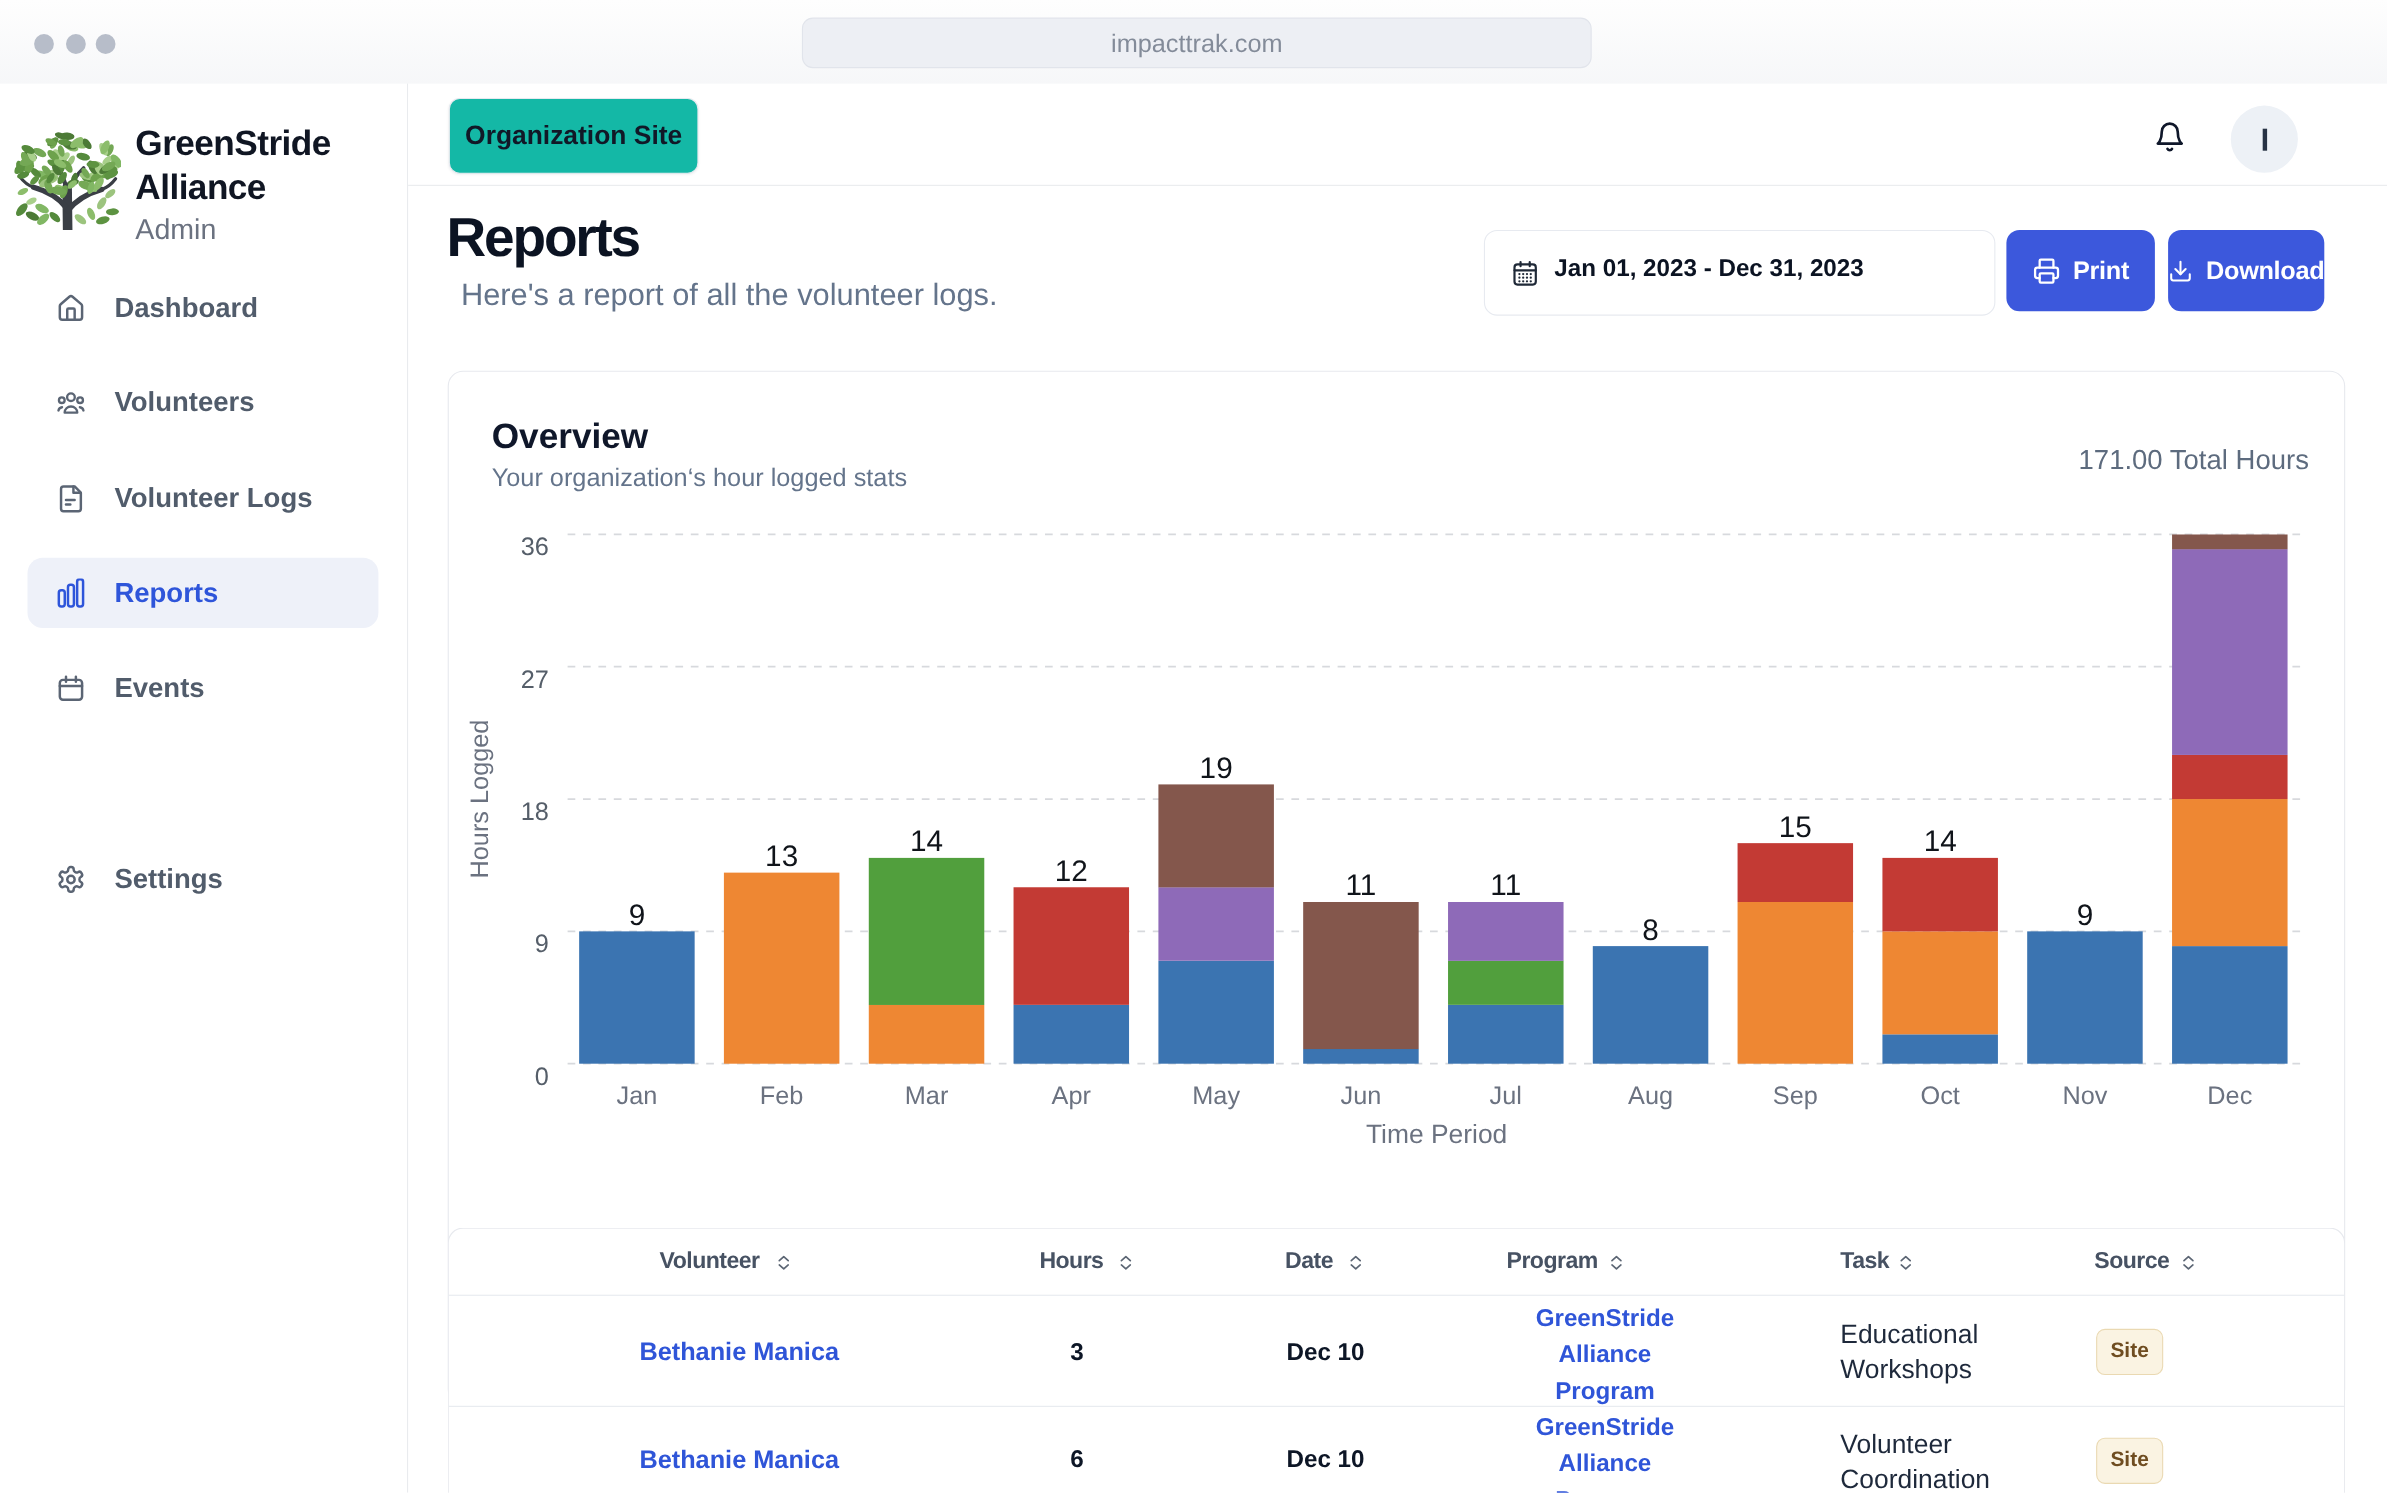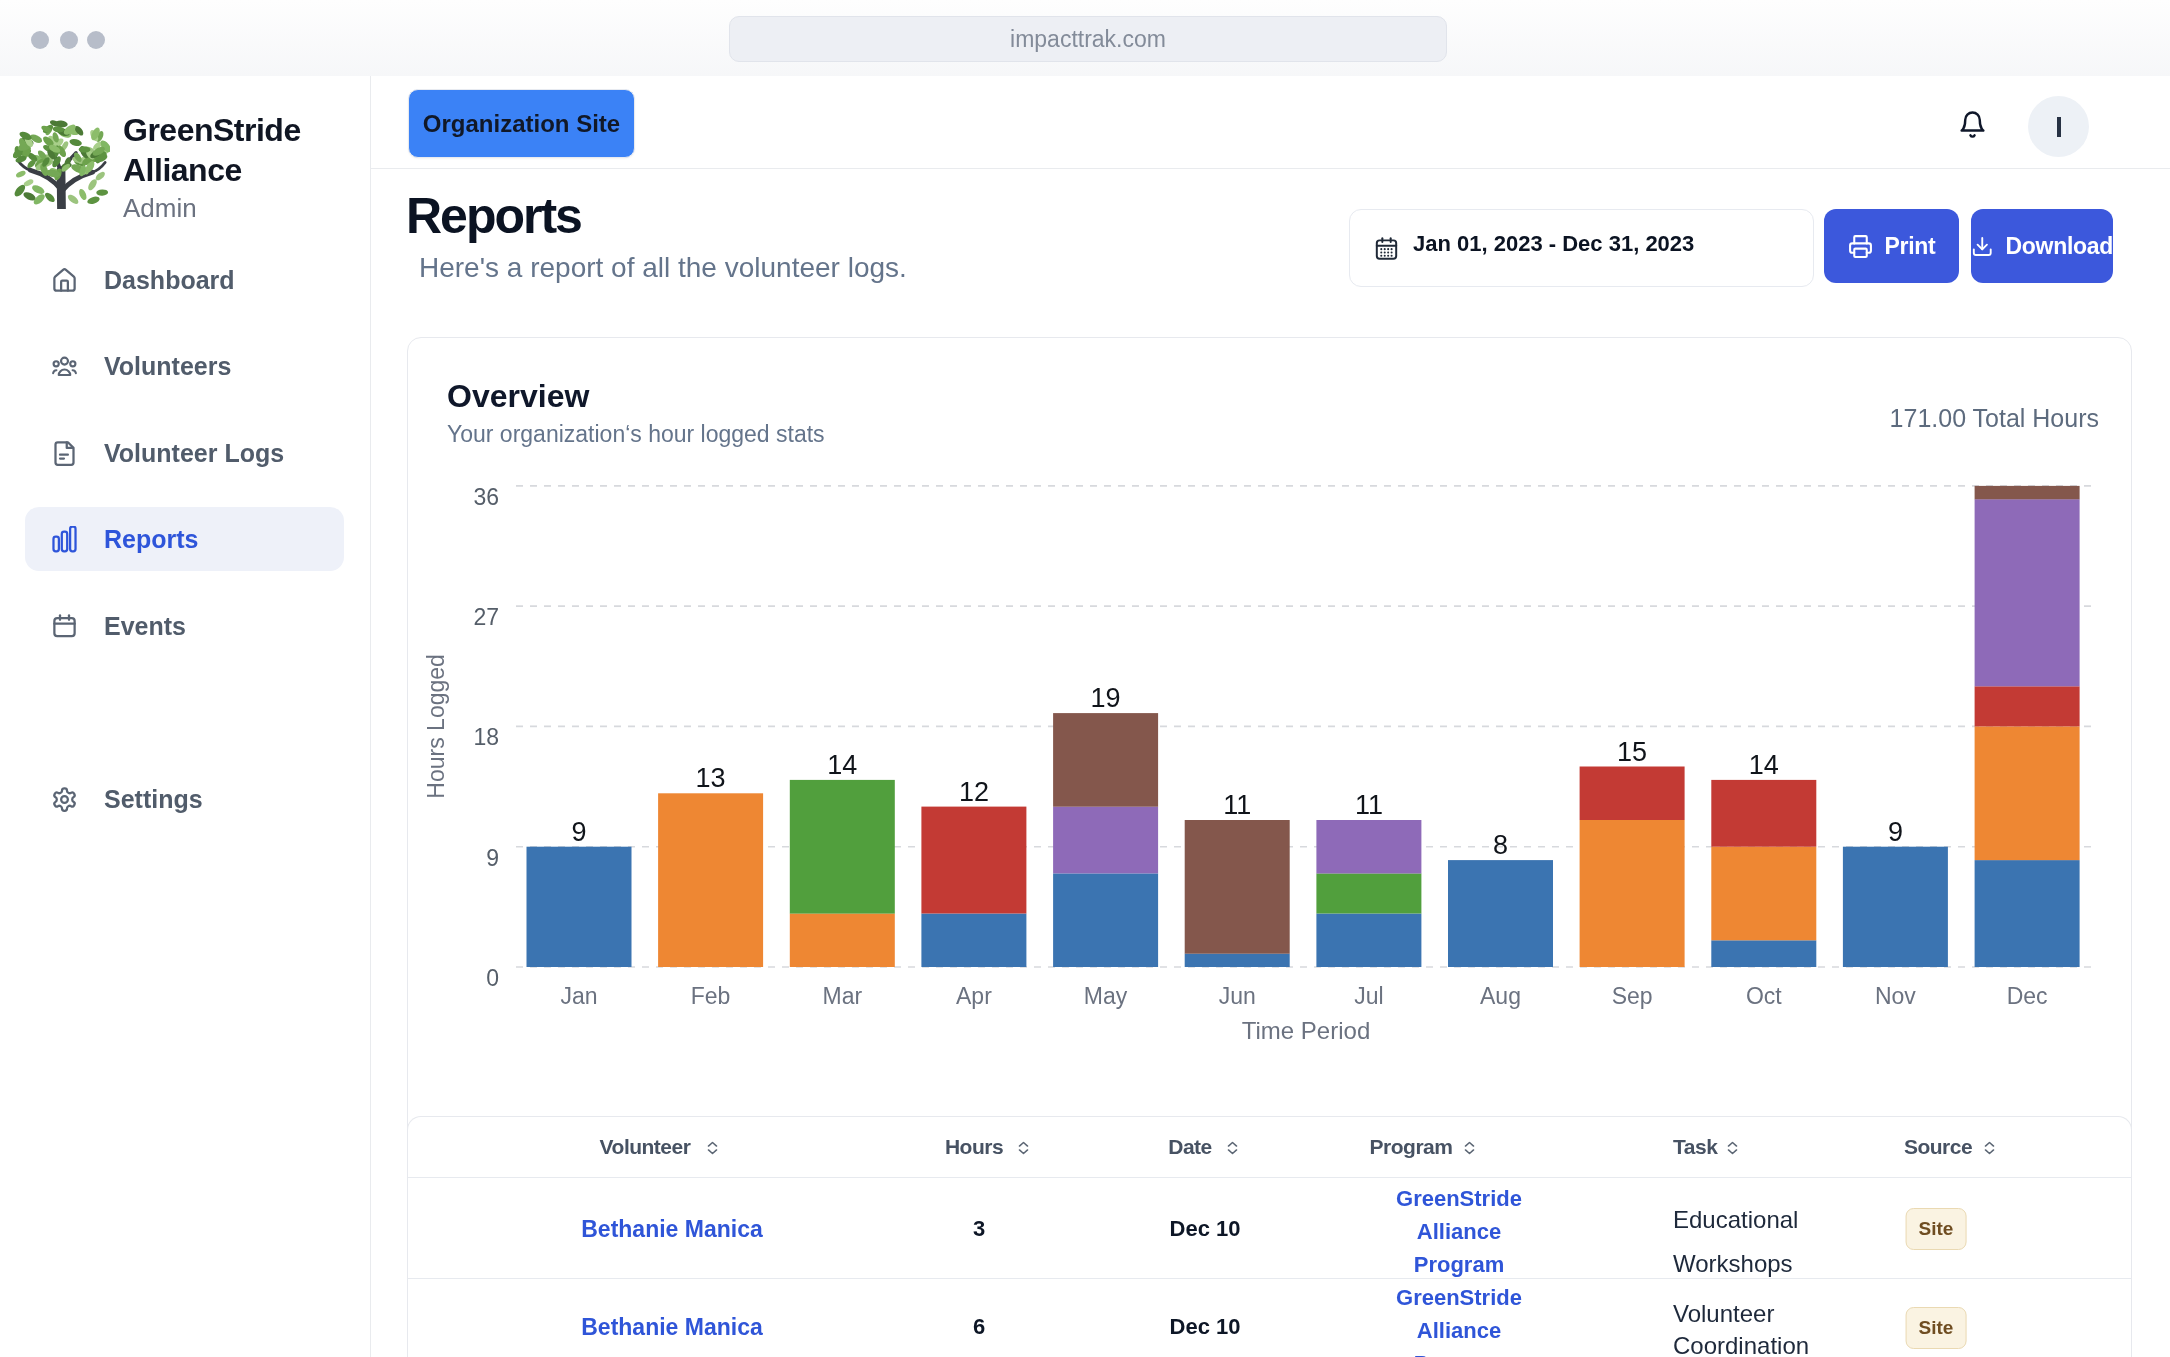--- a/index.html
+++ b/index.html
@@ -20,21 +20,21 @@
     color:#101623; letter-spacing:-0.5px; }
   #admin { position:absolute; left:123px; top:117px; font-size:26px; color:#6b7280; }
   .nav { position:absolute; left:25px; width:319px; height:64px; border-radius:14px;
     display:flex; align-items:center; color:#515c6b; font-size:25px; font-weight:bold; }
   .nav svg { position:absolute; left:26px; width:27px; height:27px; }
   .nav span { position:absolute; left:79px; }
   .nav.active { background:#eef1f9; color:#2e55da; }
   
   #topbar { position:absolute; left:371px; top:76px; width:1799px; height:93px; background:#fff;
     border-bottom:1px solid #e9ebee; }
-  #orgbtn { position:absolute; left:37px; top:13px; width:227px; height:69px; background:#3b82f6;
+  #orgbtn { position:absolute; left:37px; top:13px; width:227px; height:69px; background:#14b8a6;
     border:1px solid #e7eaf0; border-radius:10px; box-shadow:0 1px 2px rgba(16,24,40,.05);
     display:flex; align-items:center; justify-content:center; font-size:24px; font-weight:bold; color:#111827; }
   #avatar { position:absolute; left:1657px; top:20px; width:61px; height:61px; border-radius:50%;
     background:#edf1f6; display:flex; align-items:center; justify-content:center;
     font-size:28px; color:#1f2937; font-weight:400; }
   
   #h1 { position:absolute; left:406px; top:187px; font-size:50px; font-weight:bold;
     letter-spacing:-2px; color:#0b1322; }
   #sub1 { position:absolute; left:408px; top:252px; font-size:28px; color:#64748b;margin-left:11px; }
   #datebox { position:absolute; left:1349px; top:209px; width:465px; height:78px; background:#fff;
@@ -384,21 +384,21 @@
     <div class="th c" style="left:1530px">Source</div>
       <svg class="sort" style="left:1575px" viewBox="0 0 16 16">
         <path d="M3 5.6 8 1.2l5 4.4"></path>
         <path d="M3 10.4 8 14.8l5-4.4"></path>
       </svg>
 
     <div class="td c link" style="left:264px;top:112px">Bethanie Manica</div>
     <div class="td c num" style="left:571px;top:112px">3</div>
     <div class="td c num" style="left:797px;top:112px">Dec 10</div>
     <div class="td c prog" style="left:1051px;top:114px">GreenStride<br>Alliance<br>Program</div>
-    <div class="td" style="left:1265px;top:81px;line-height:44px;color:#1e293b">Educational<br>Workshops</div>
+    <div class="td" style="left:1265px;top:81px;line-height:32px;color:#1e293b">Educational<br>Workshops</div>
     <div class="badge c" style="left:1528px;top:112px">Site</div>
 
     <div class="td c link" style="left:264px;top:210px">Bethanie Manica</div>
     <div class="td c num" style="left:571px;top:210px">6</div>
     <div class="td c num" style="left:797px;top:210px">Dec 10</div>
     <div class="td c prog" style="left:1051px;top:213px">GreenStride<br>Alliance<br>Program</div>
     <div class="td" style="left:1265px;top:181px;line-height:32px;color:#1e293b">Volunteer<br>Coordination</div>
     <div class="badge c" style="left:1528px;top:211px">Site</div>
   </div>
 </div>

